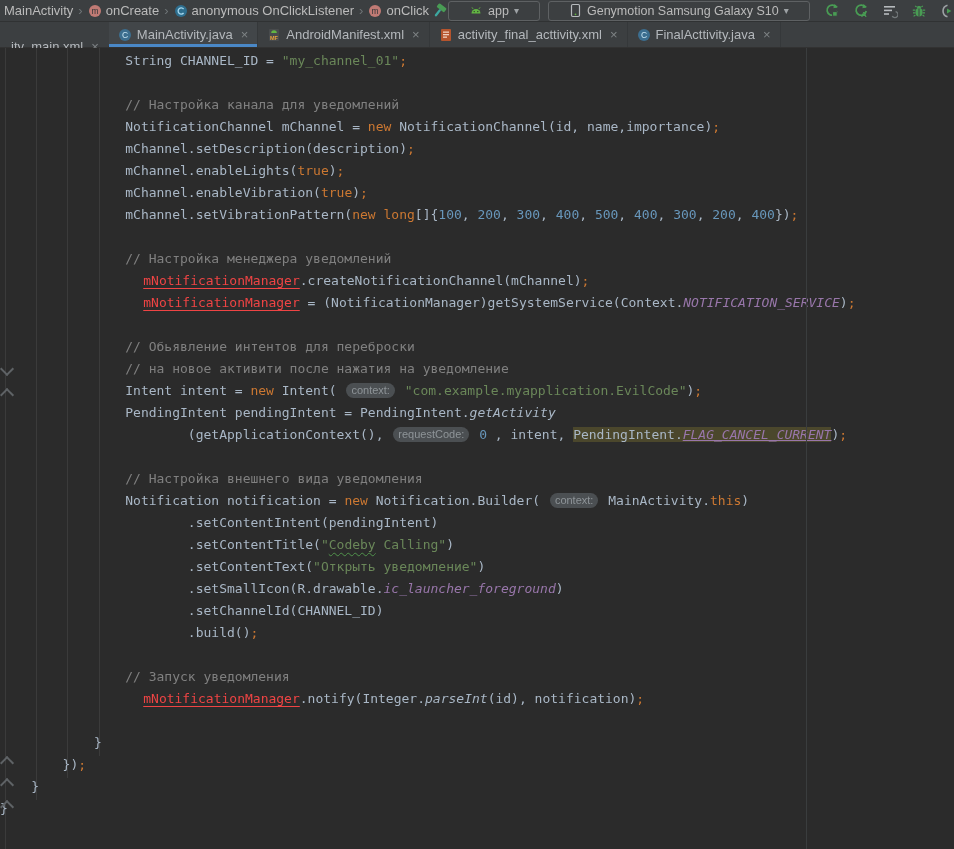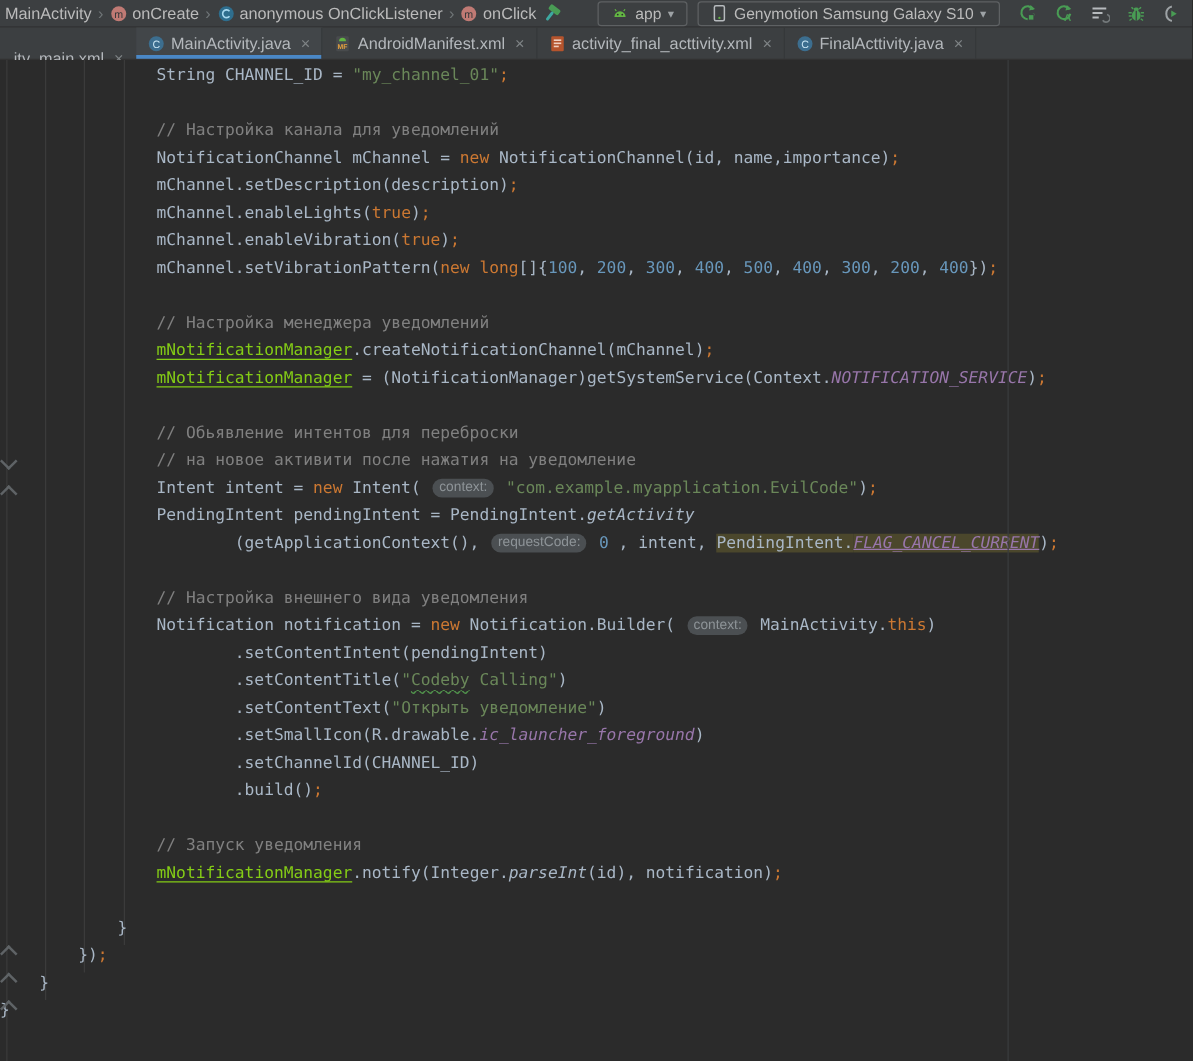--- a/index.html
+++ b/index.html
@@ -7,21 +7,21 @@
           font-family:"Liberation Sans",sans-serif;}
   
   .topbar{height:22px;background:#3c3f41;display:flex;align-items:center;
           padding:0 6px 0 2px;box-sizing:border-box;border-bottom:1px solid #303233;}
   .breadcrumbs{display:flex;align-items:center;font-size:13px;color:#bbbbbb;white-space:nowrap;}
   .bc-item{display:flex;align-items:center;gap:4px;padding:0 2px;}
   .bc-sep{color:#6f7577;margin:0 3px;font-size:13px;}
   .icon-btn{display:inline-flex;align-items:center;justify-content:center;width:20px;height:20px;}
   .top-right{margin-left:auto;display:flex;align-items:center;gap:8px;}
   .dd{height:16px;border:1px solid #5e6163;border-radius:3px;display:flex;align-items:center;
-      gap:5px;padding:1px 10px;color:#bbbbbb;font-size:12.5px;white-space:nowrap;}
+      gap:5px;padding:1px 20px;color:#bbbbbb;font-size:12.5px;white-space:nowrap;}
   .chev{color:#9da2a5;font-size:10px;}
   .actions{display:flex;align-items:center;gap:9px;margin-left:4px;}
   
   .tabbar{height:26px;background:#3c3f41;display:flex;align-items:stretch;
           box-sizing:border-box;border-bottom:1px solid #323232;}
   .tab{display:flex;align-items:center;gap:5px;padding:0 9px;font-size:13px;color:#b4b8bc;
        border-right:1px solid #35383a;position:relative;white-space:nowrap;}
   .tab.first{padding-left:11px;margin-top:24px;}
   .tab.selected{background:#424649;}
   .tab.selected::after{content:'';position:absolute;left:0;right:0;bottom:0;height:3px;background:#4a88c7;}
@@ -29,21 +29,21 @@
   
   .editor{position:relative;height:801px;background:#2b2b2b;overflow:hidden;
           font-family:"DejaVu Sans Mono",monospace;font-size:13px;line-height:22px;color:#a9b7c6;}
   .guide{position:absolute;top:0;width:1px;background:#3b3b3b;z-index:0;}
   .margin-line{position:absolute;left:806px;top:0;height:801px;width:1px;background:#3a3d3e;z-index:3;}
   .code{position:relative;z-index:1;padding-top:2px;}
   .line{height:22px;white-space:pre;}
   .line.current{background:#323232;}
   .p{color:#a9b7c6;} .k{color:#cc7832;} .s{color:#6a8759;} .n{color:#6897bb;}
   .c{color:#808080;} .semi{color:#cc7832;}
-  .f{color:#84cc16;text-decoration:underline;text-underline-offset:3px;text-decoration-thickness:1px;}
+  .f{color:#ef4444;text-decoration:underline;text-underline-offset:3px;text-decoration-thickness:1px;margin-left:18px;}
   .cf{color:#9876aa;font-style:italic;}
   .sm{color:#a9b7c6;font-style:italic;}
   .hp{background:#4b472c;color:#a9b7c6;}
   .hc{background:#4b472c;color:#9876aa;font-style:italic;text-decoration:underline;}
   .typo{color:#6a8759;text-decoration:underline wavy #50924b;text-decoration-thickness:1px;text-underline-offset:3px;}
   .chip{display:inline-block;background:#4b4f52;color:#8e9498;border-radius:8px;
         font-family:"Liberation Sans",sans-serif;font-size:11px;line-height:15px;
         padding:0 5px;margin:0 2px;position:relative;top:-1px;}
   .fold{position:absolute;left:2px;width:8px;height:8px;z-index:3;}
   .fold.up{border-left:2px solid #5f6366;border-top:2px solid #5f6366;transform:rotate(45deg);}

